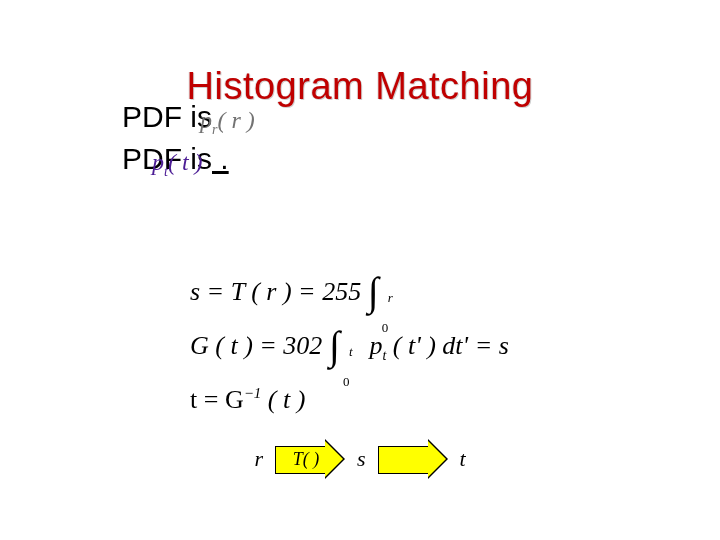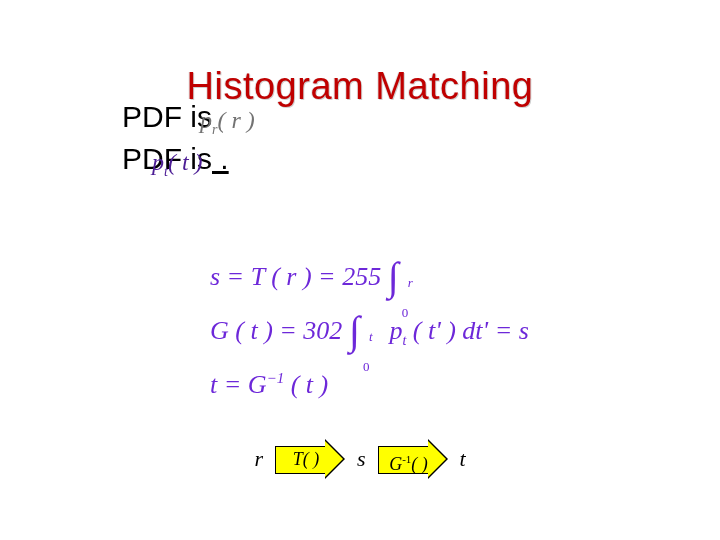--- a/index.html
+++ b/index.html
@@ -74,27 +74,26 @@
     font-style: italic;
     font-size: 24px;
     color: #4c1d95;
     left: 30px;
     top: 8px;
     white-space: nowrap;
   }
   .pt-overlay .sub { font-size: 14px; vertical-align: sub; font-style: italic; }
   .eq-area {
     position: absolute;
-    top: 250px;
+    top: 265px;
     left: 190px;
     right: 100px;
     font-family: "Times New Roman", serif;
     font-size: 26px;
-    color: #6d28d9;
-    margin-left: 20px;
+    color: #000000;
   }
   .eq-line {
     position: relative;
     height: 54px;
     line-height: 54px;
     white-space: nowrap;
   }
   .eq-line .sub { font-size: 14px; vertical-align: sub; font-style: italic; }
   .eq-line .sup { font-size: 15px; vertical-align: super; font-style: italic; position: relative; }
   .intsym {
@@ -223,37 +222,34 @@
     <div class="eq-line">
       <span style="font-style:italic">G ( t ) = 302</span>
       <span class="int-wrap">
         <span class="intsym">∫</span>
         <span class="int-bounds-top" style="left:20px;font-style:italic">t</span>
         <span class="int-bounds-bot" style="left:14px">0</span>
       </span>
       <span style="font-style:italic"><span>p</span><span class="sub">t</span><span> ( t' ) dt' = s</span></span>
     </div>
     <div class="eq-line" style="height:40px;line-height:40px">
-      <span style="font-style:italic">t = G</span><span class="sup">−1</span><span style="font-style:italic"> ( t )</span>
+      <span style="">t = G</span><span class="sup">−1</span><span style="font-style:italic"> ( t )</span>
     </div>
   </div>
 
   <div class="flow">
     <span class="var">r</span>
     <span class="arrowbox">
       <span class="body"></span>
       <span class="head"></span>
       <span class="head-inner"></span>
       <span class="label">T( )</span>
     </span>
     <span class="var">s</span>
     <span class="arrowbox">
       <span class="body"></span>
       <span class="head"></span>
       <span class="head-inner"></span>
-      <span class="label">
-        <span>G</span><sup>-1</sup><span>( )</span>
-      </span>
     </span>
     <span class="var">t</span>
   </div>
 
 </div>
 
 </body></html>

